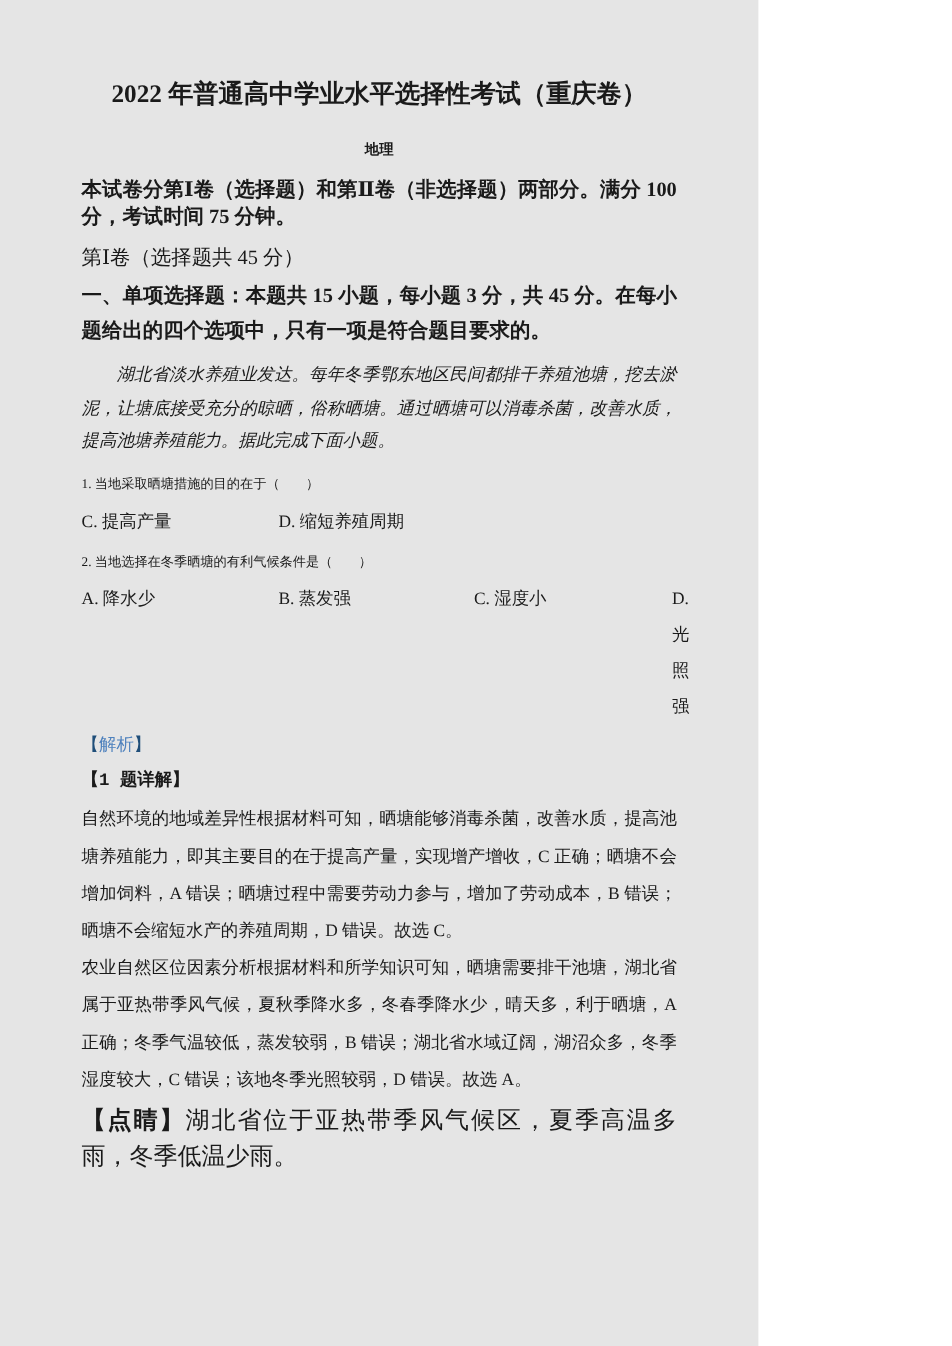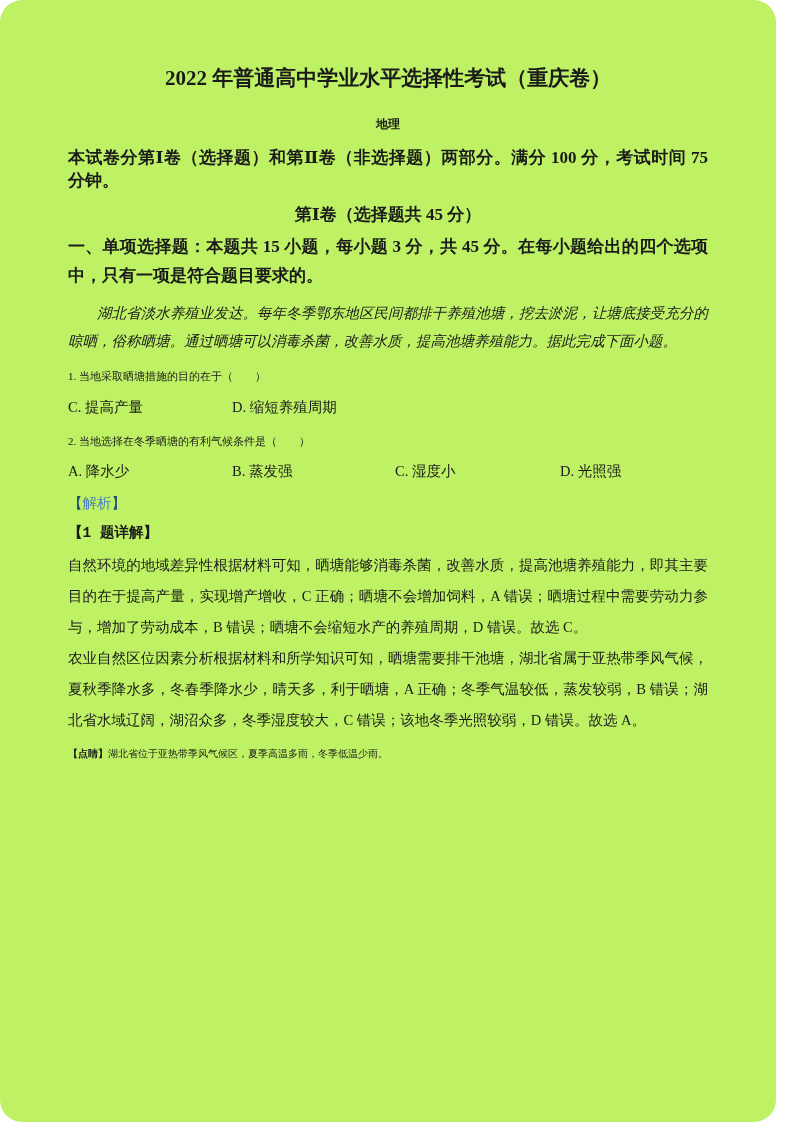--- a/index.html
+++ b/index.html
@@ -5,26 +5,25 @@
   html, body { margin: 0; padding: 0; }
   body {
     width: 793px;
     height: 1122px;
     background: #ffffff;
     font-family: "Liberation Serif", "DejaVu Serif", serif;
     color: #1a1a1a;
     overflow: hidden;
   }
   .page {
-    width: 776px;
+    width: 632px;
     height: 1122px;
     box-sizing: border-box;
     padding: 64px 68px 0 68px;
-    background: #bef264;
-    border-radius: 22px;
+    background: #e5e5e5;
   }
   
   .doc-title {
     font-size: 21px;
     line-height: 28px;
     font-weight: bold;
     text-align: center;
     margin: 0;
   }
   .doc-subject {
@@ -37,22 +36,21 @@
   .exam-info {
     font-size: 17px;
     line-height: 23px;
     font-weight: bold;
     text-align: justify;
     margin: 9px 0 0 0;
   }
   .section-title {
     font-size: 17px;
     line-height: 23px;
-    font-weight: bold;
-    text-align: center;
+    font-weight: normal;
     margin: 11px 0 0 0;
   }
   .instruction {
     font-size: 17px;
     line-height: 29px;
     font-weight: bold;
     text-align: justify;
     margin: 6px 0 0 0;
   }
   
@@ -98,21 +96,21 @@
     font-family: Liberation Mono, monospace;
   }
   .expl-text {
     font-size: 14.5px;
     line-height: 31px;
     text-align: justify;
     margin: 2px 0 0 0;
   }
   .expl-text.second { margin-top: 0; }
   .tip-line {
-    font-size: 10px;
+    font-size: 20px;
     line-height: 30px;
     text-align: justify;
     margin: 3px 0 15px 0;
   }
   .tip-heading { font-weight: bold; }
   span { display: inline; }
 </style>
 </head>
 <body>
 

